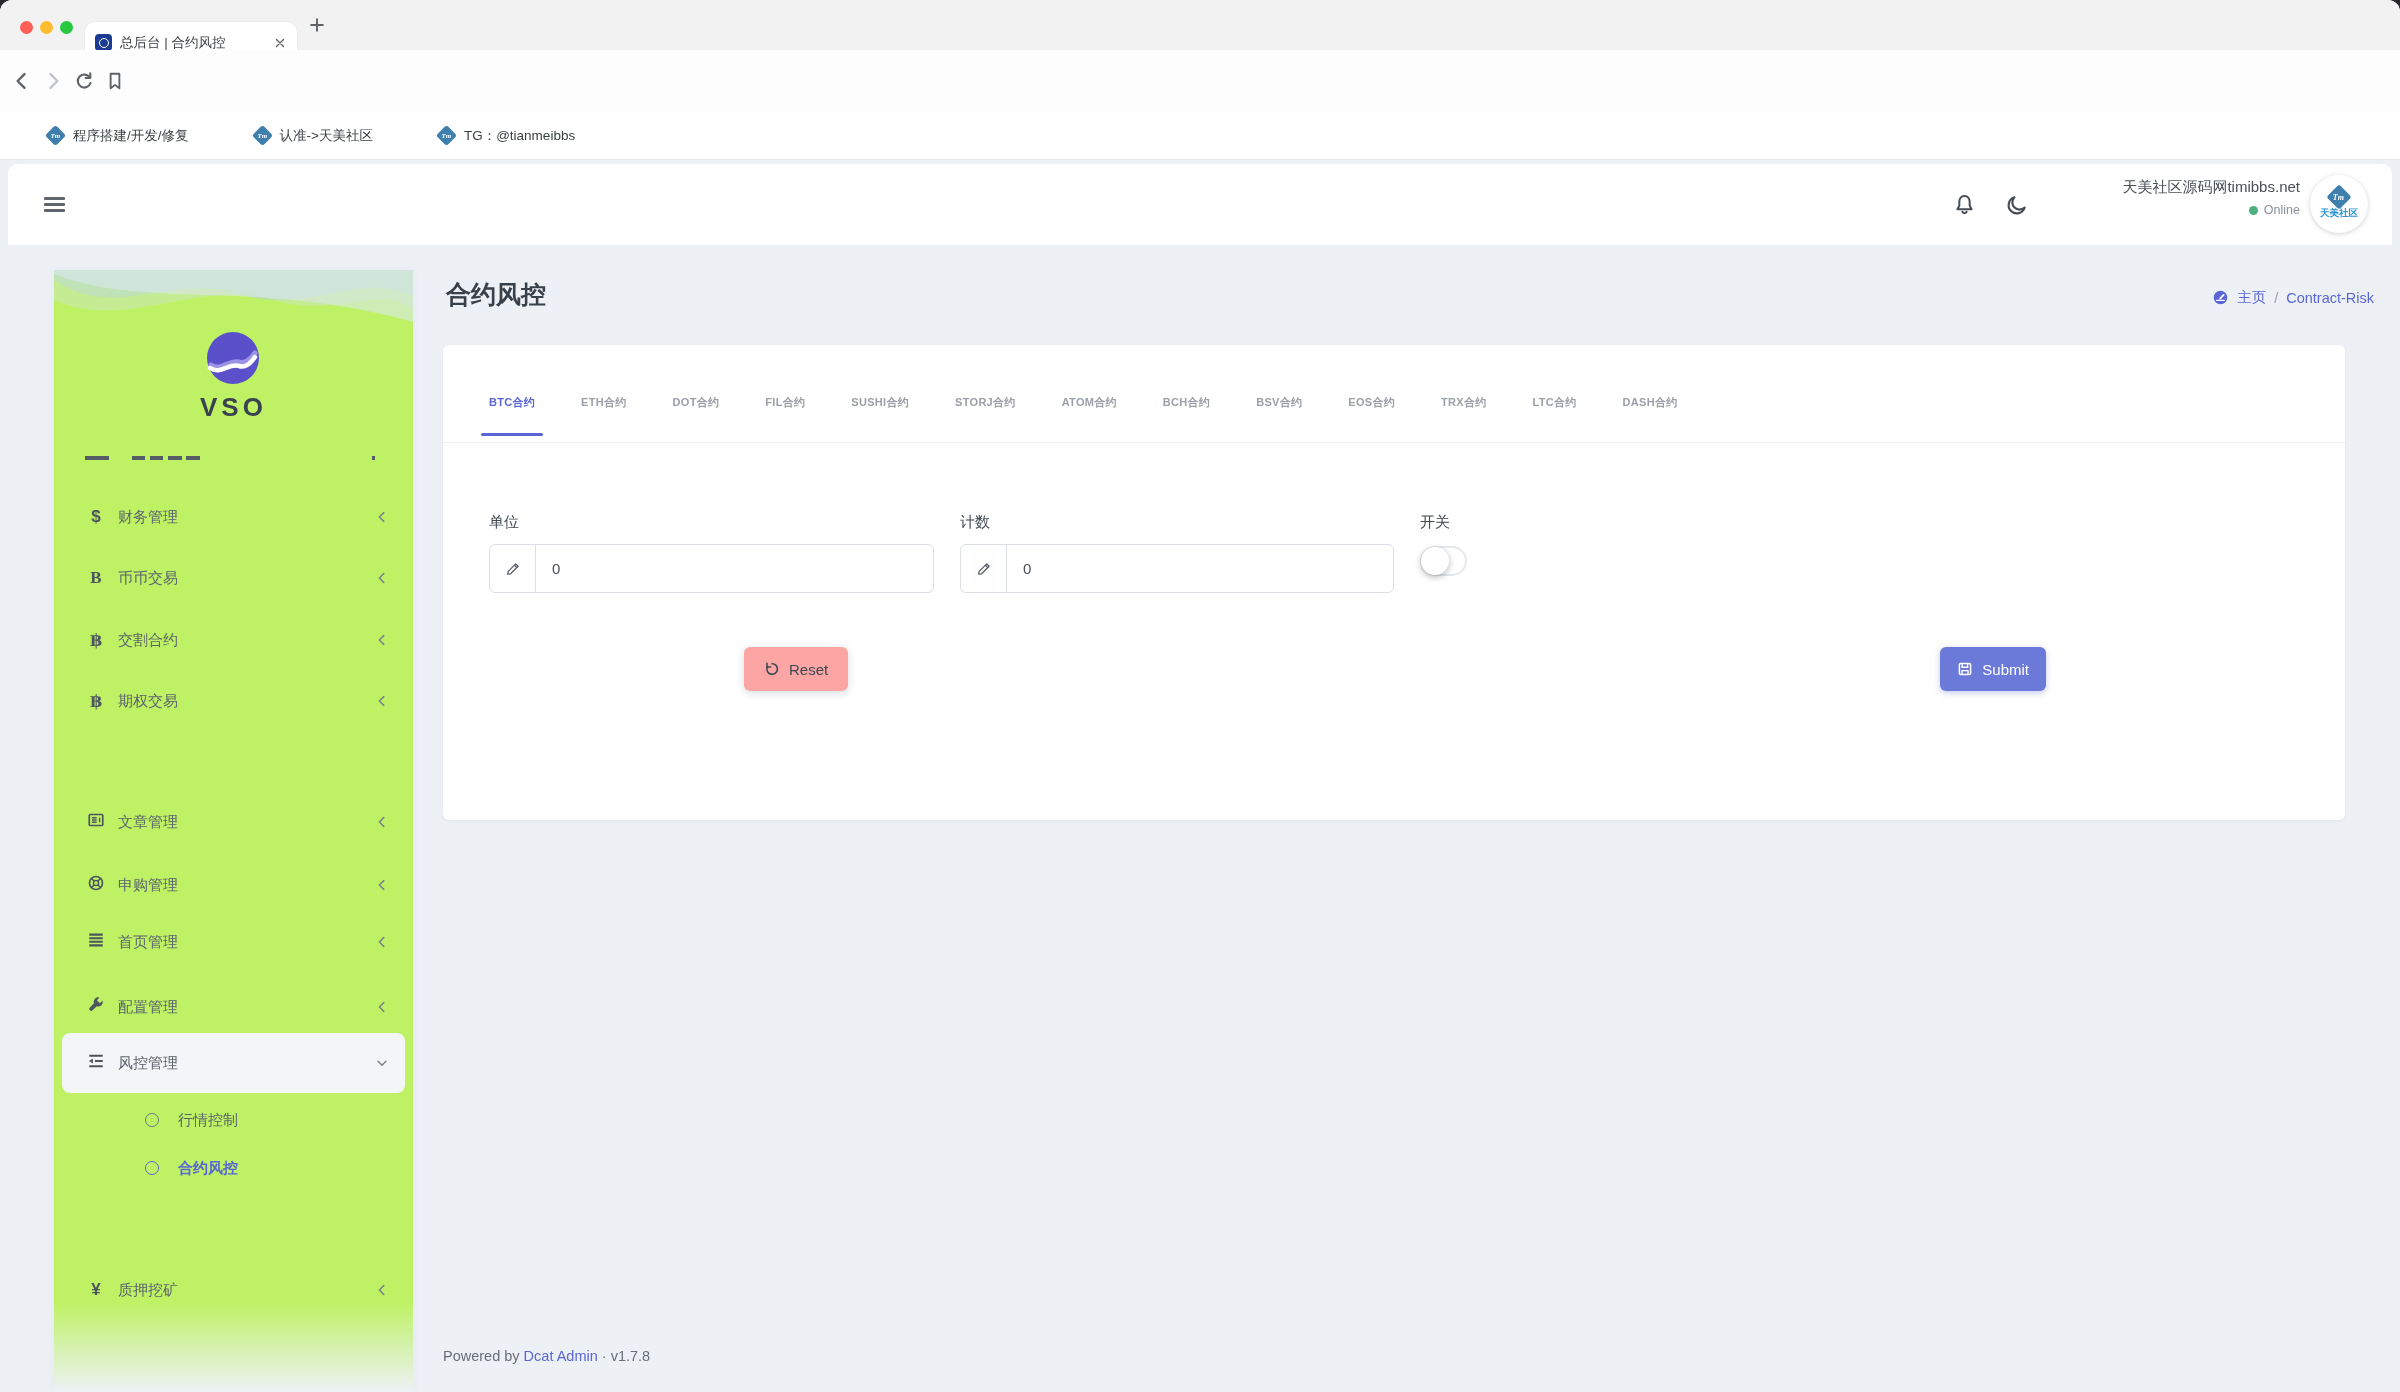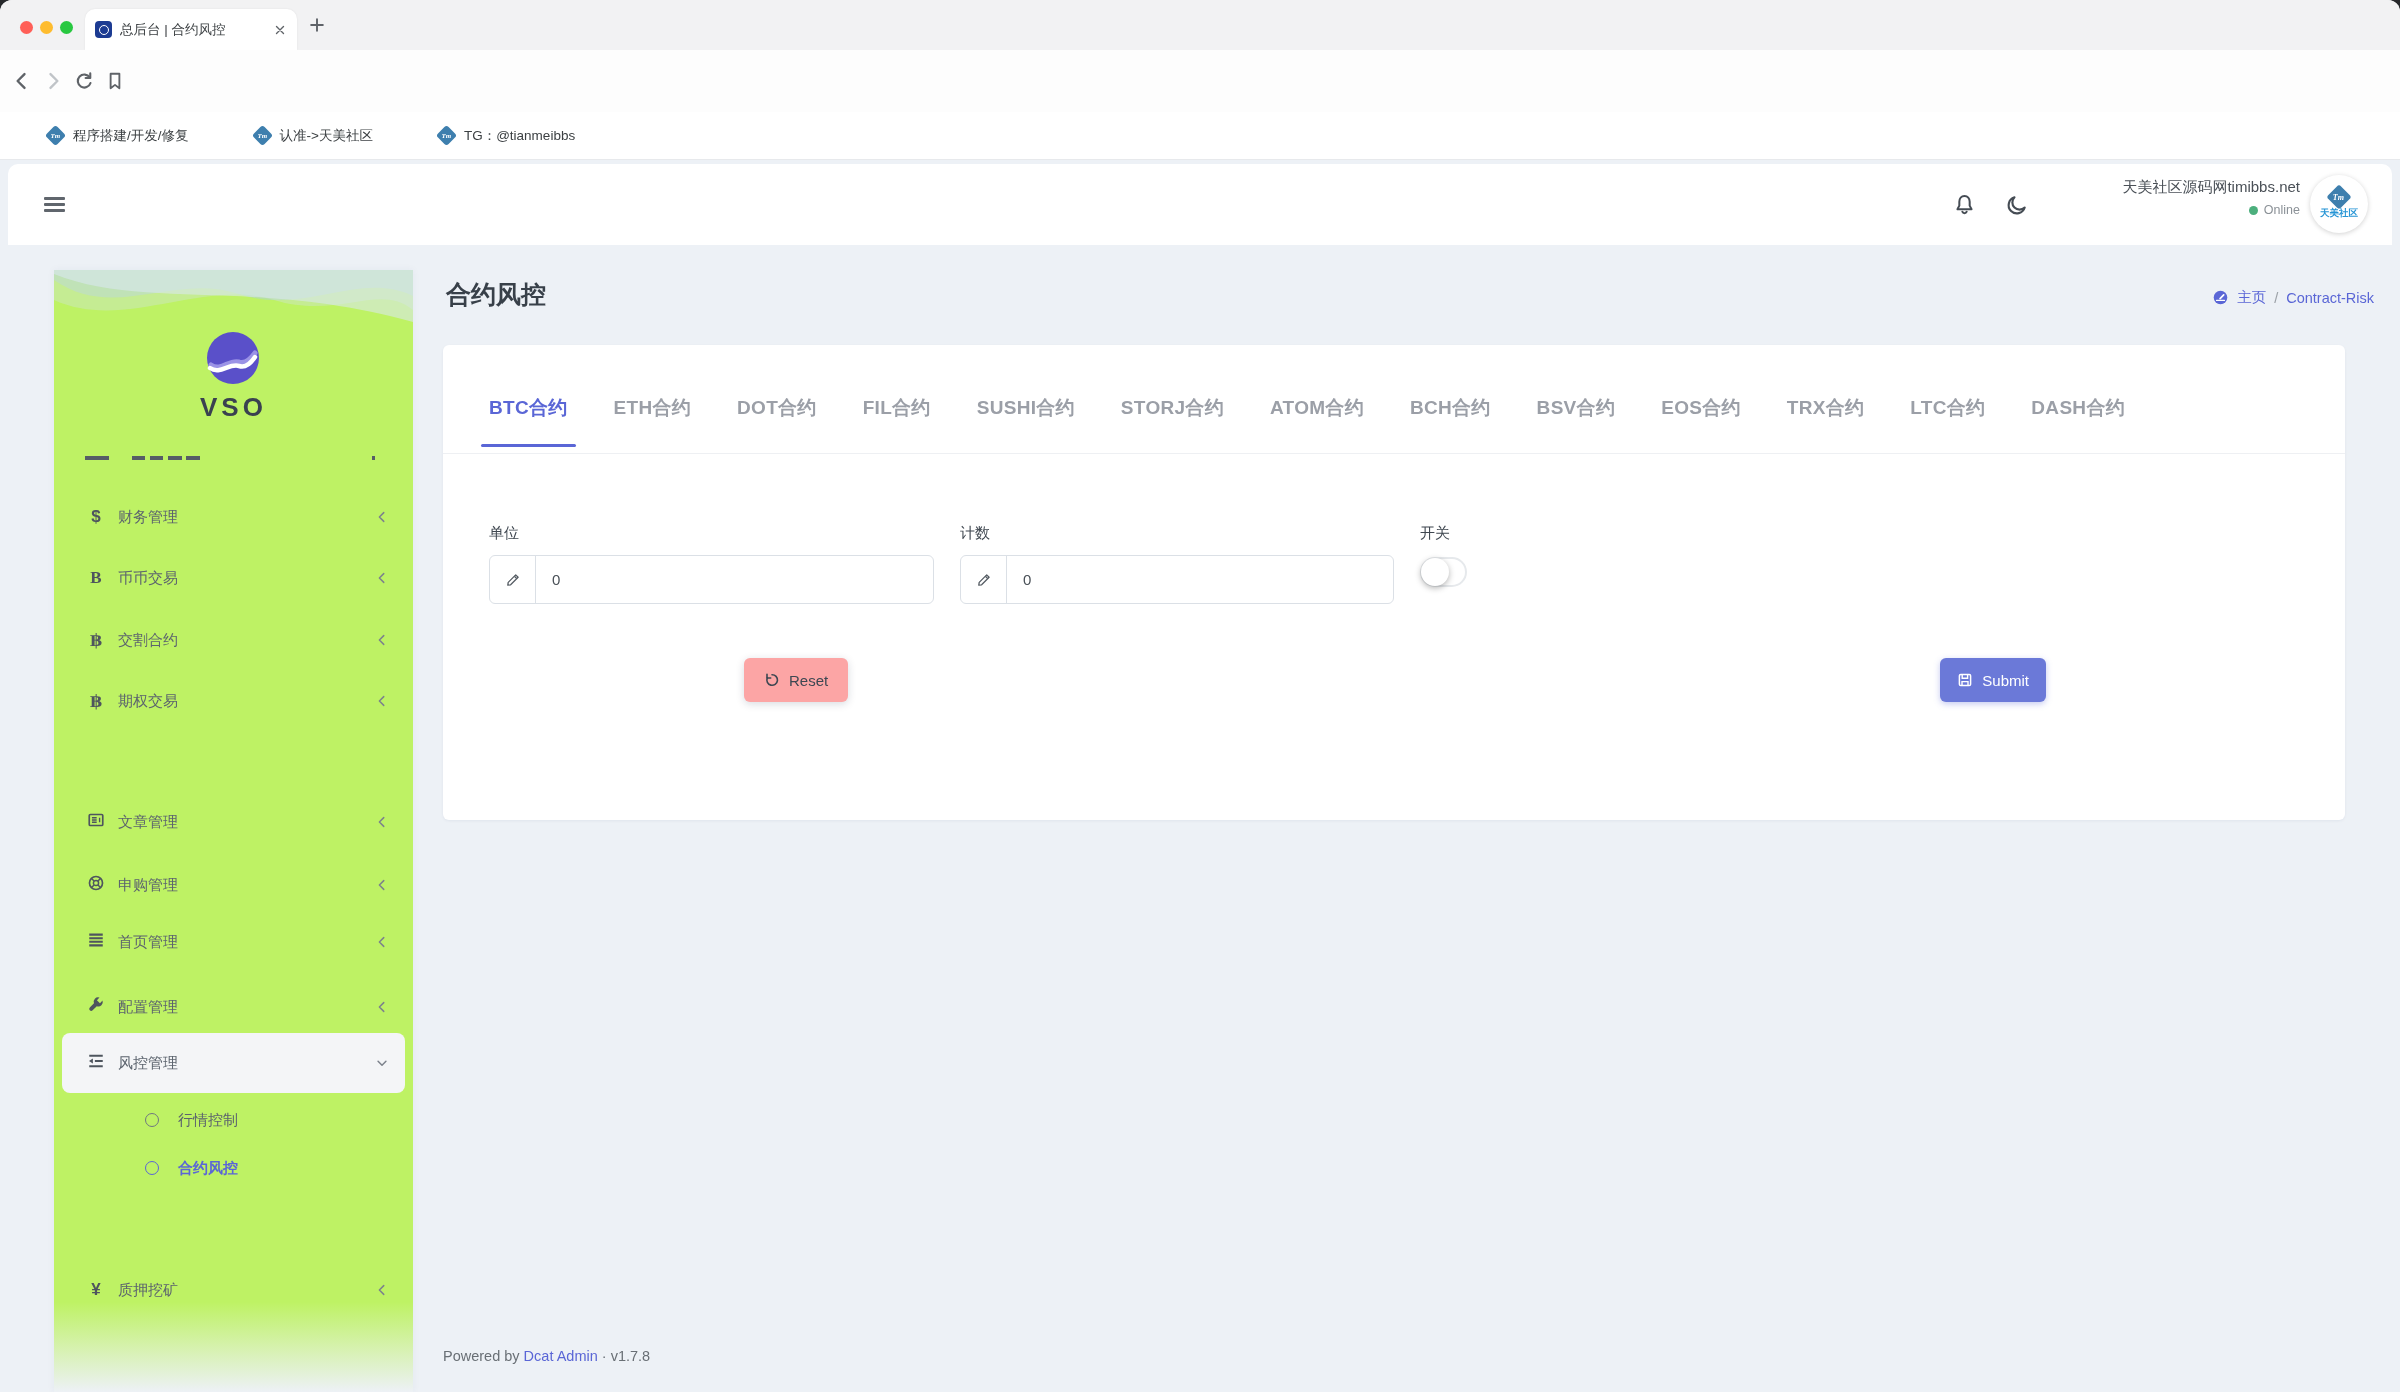--- a/index.html
+++ b/index.html
@@ -3,21 +3,21 @@
 <meta charset="utf-8">
 <style>
   * { margin:0; padding:0; box-sizing:border-box; }
   html,body { width:2400px; height:1392px; background:#26282b; font-family:"Liberation Sans","DejaVu Sans",sans-serif; }
   .screen { position:relative; width:2400px; height:1392px; overflow:hidden; border-radius:12px 12px 0 0; background:#edf1f6; }
 
   
   .tabstrip { position:absolute; top:0; left:0; right:0; height:50px; background:#f2f2f3; }
   .tl { position:absolute; top:21px; width:13px; height:13px; border-radius:50%; }
   .tl.red{ left:20px; background:#ff5f57; } .tl.yel{ left:40px; background:#febc2e; } .tl.grn{ left:60px; background:#28c840; }
-  .tab { position:absolute; left:85px; top:9px; width:212px; height:41px; background:#fff; border-radius:10px 10px 0 0; display:flex; align-items:center; padding:0 10px; box-shadow:0 0 2px rgba(0,0,0,.08); }
+  .tab { position:absolute; left:85px; top:22px; width:212px; height:41px; background:#fff; border-radius:10px 10px 0 0; display:flex; align-items:center; padding:0 10px; box-shadow:0 0 2px rgba(0,0,0,.08); }
   .favicon { width:17px; height:17px; border-radius:4px; background:#1c3b92; position:relative; flex:0 0 auto; }
   .favicon::after { content:""; position:absolute; left:3.5px; top:3.5px; width:8px; height:8px; border:1.4px solid #fff; border-radius:50%; }
   .tab-title { flex:1; margin:0 8px; font-size:13.5px; color:#3c4043; white-space:nowrap; overflow:hidden; }
   .tab .ic-close { color:#5f6368; }
   .newtab { position:absolute; left:308px; top:16px; color:#5f6368; }
 
   .toolbar { position:absolute; top:50px; left:0; right:0; height:62px; background:#fdfdfd; }
   .nav { position:absolute; left:12px; top:0; height:62px; display:flex; align-items:center; gap:11px; }
   .nav .ic { width:20px; height:20px; }
   .urlbar { position:absolute; left:140px; top:64px; width:2100px; height:34px; background:#f1f3f4; border-radius:17px; display:flex; align-items:center; padding:0 14px; }
@@ -78,21 +78,21 @@
   .page-title { position:absolute; left:446px; top:278px; font-size:25px; font-weight:600; color:#384049; }
   .breadcrumb { position:absolute; right:26px; top:288px; display:flex; align-items:center; gap:8px; font-size:14.5px; }
   .breadcrumb .ic { width:17px; height:17px; color:#5a66d6; }
   .bc-link { color:#5a66d6; cursor:pointer; }
   .bc-sep { color:#9aa0a6; }
 
   .card { position:absolute; left:443px; top:345px; width:1902px; height:475px; background:#fff; border-radius:6px; box-shadow:0 1px 3px rgba(20,40,80,.06); }
   .tabs-head { padding:50px 46px 32px; border-bottom:1px solid #eef0f3; }
   .tabs-row { display:flex; gap:46px; }
   .tabs-row.second { margin-top:56px; }
-  .ctab { position:relative; font-size:19px; font-weight:700; color:#9b9fa7; letter-spacing:.3px; cursor:pointer; white-space:nowrap; }
+  .ctab { position:relative; font-size:11px; font-weight:700; color:#9b9fa7; letter-spacing:.3px; cursor:pointer; white-space:nowrap; }
   .ctab.active { color:#5a66d6; }
   .tab-underline { position:absolute; left:-8px; right:-8px; bottom:-26px; height:3px; border-radius:2px; background:#5a66d6; }
 
   .form-row { display:flex; gap:26px; padding:70px 46px 0; }
   .field { width:445px; }
   .field.f2 { width:434px; }
   .flabel { font-size:15px; color:#3f4750; }
   .input-group { margin-top:12px; height:49px; border:1px solid #dbe0e6; border-radius:6px; display:flex; align-items:stretch; overflow:hidden; background:#fff; }
   .addon { width:46px; border-right:1px solid #dbe0e6; display:flex; align-items:center; justify-content:center; color:#565d64; }
   .addon .ic { width:16px; height:16px; }

